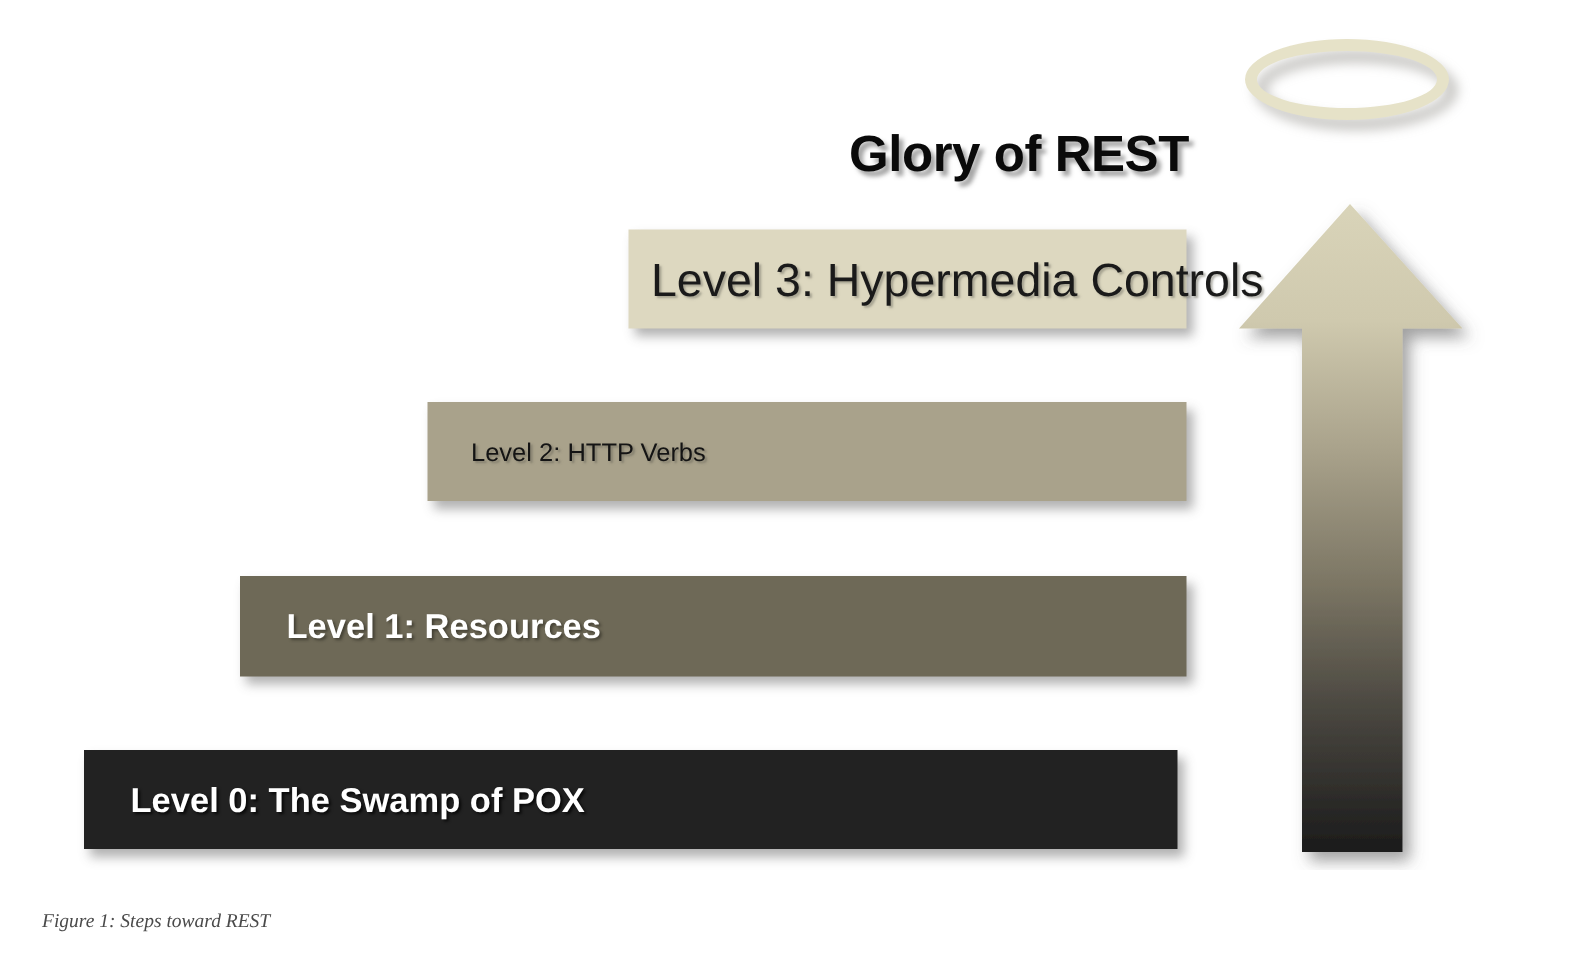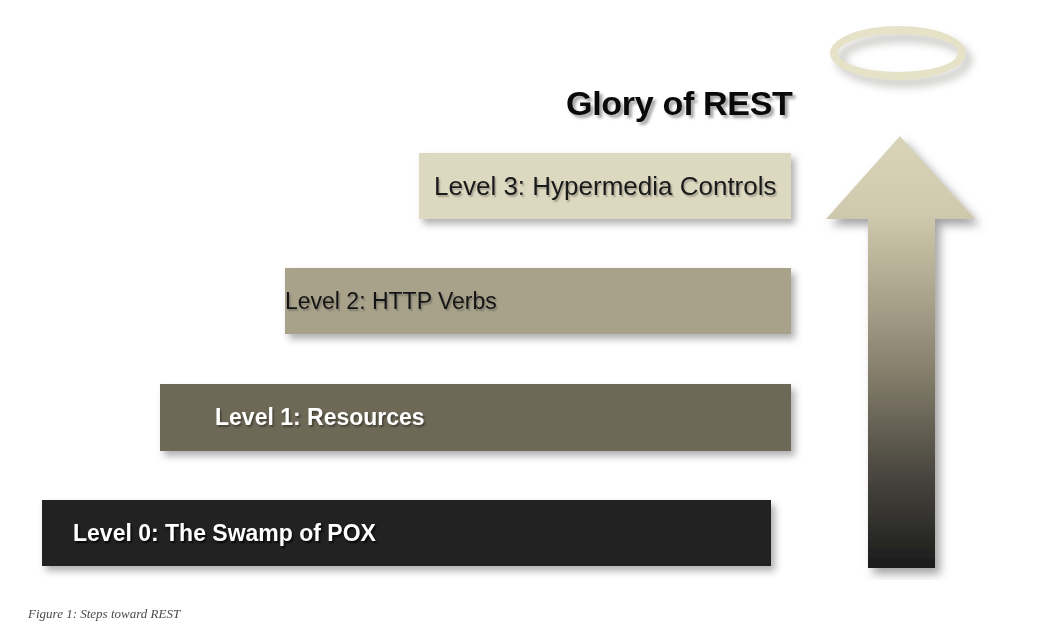--- a/index.html
+++ b/index.html
@@ -82,53 +82,53 @@
     white-space: nowrap;
     line-height: 1;
   }
 
   .bar-l3 {
     left: 419px; top: 153px; width: 372px; height: 66px;
     background: #ddd8c0;
   }
   .bar-l3 .step-label {
     padding-left: 15px;
-    font-size: 26px;
+    font-size: 31px;
     font-weight: normal;
     color: #1a1a1a;
     text-shadow: 1.5px 1.5px 1.5px rgba(120,118,105,0.55);
   }
 
   .bar-l2 {
     left: 285px; top: 268px; width: 506px; height: 66px;
     background: #a9a28b;
   }
   .bar-l2 .step-label {
-    font-size: 23px;
+    padding-left: 29px;
+    font-size: 17px;
     font-weight: normal;
     color: #141414;
     text-shadow: 1.5px 1.5px 1.5px rgba(90,88,78,0.5);
     text-align: center;
   }
 
   .bar-l1 {
     left: 160px; top: 384px; width: 631px; height: 67px;
     background: #6e6957;
-    padding-left: 24px;
   }
   .bar-l1 .step-label {
     padding-left: 31px;
     font-size: 23px;
     font-weight: bold;
     color: #ffffff;
     text-shadow: 1.5px 1.5px 2px rgba(40,38,30,0.6);
   }
 
   .bar-l0 {
-    left: 42px; top: 500px; width: 729px; height: 66px;
+    left: 56px; top: 500px; width: 729px; height: 66px;
     background: #222222;
     text-align: center;
   }
   .bar-l0 .step-label {
     padding-left: 31px;
     font-size: 23px;
     font-weight: bold;
     color: #ffffff;
     text-shadow: 1.5px 1.5px 2px rgba(0,0,0,0.75);
   }

